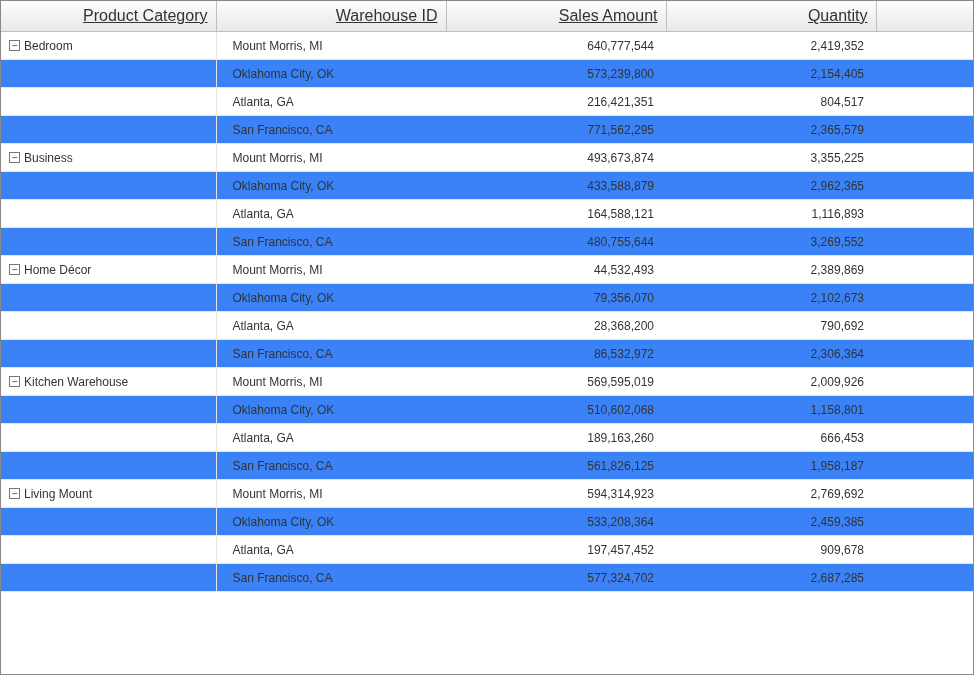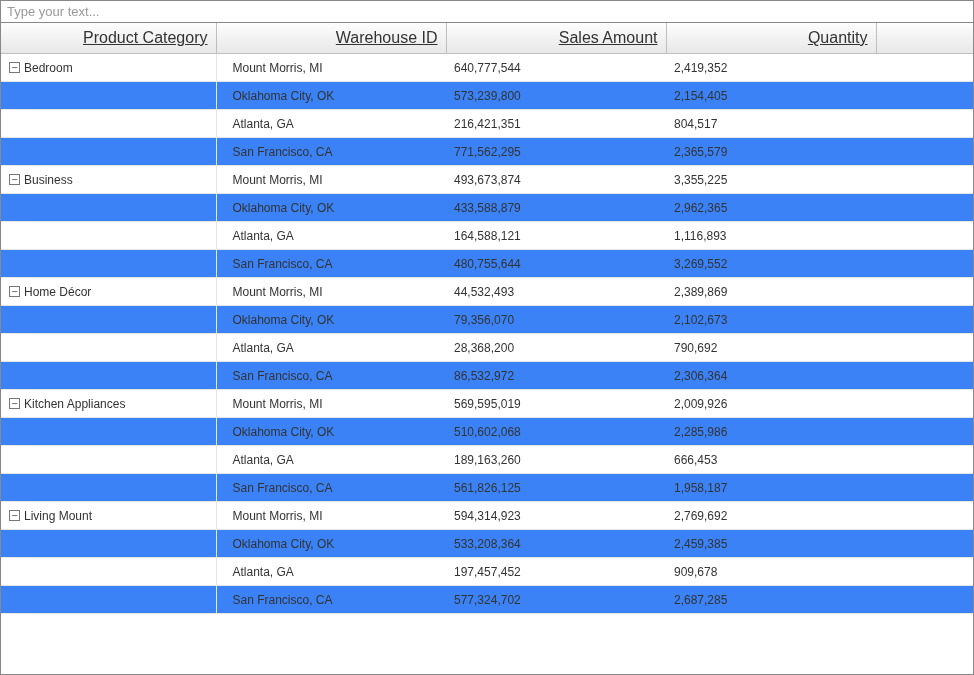--- a/index.html
+++ b/index.html
@@ -79,30 +79,29 @@
       width: 11px;
       height: 11px;
       border: 1px solid #777;
       font-size: 10px;
       line-height: 9px;
       color: #555;
       cursor: pointer;
       background: #fff;
       font-family: monospace;
     }
-    .num { padding-right: 12px; }
+    .num { text-align: right; padding-right: 12px; }
     .warehouse { padding-left: 16px; }
     .cat-empty { }
     td.col-category { border-right: 1px solid #e5e5e5; }
   </style>
 </head>
 <body>
 
 <div class="container">
-  <input type="text" class="text-input" placeholder="Type your text..." style="">
   <div class="grid-wrapper">
     <table>
       <colgroup>
         <col class="col-category">
         <col class="col-warehouse">
         <col class="col-sales">
         <col class="col-qty">
         <col class="col-extra">
       </colgroup>
       <thead>
@@ -211,33 +210,33 @@
             <td class="col-category cat-empty"></td>
             <td class="warehouse">San Francisco, CA</td>
             <td class="num">86,532,972</td>
             <td class="num">2,306,364</td>
             <td></td>
           </tr>
           <tr>
             <td class="col-category">
               <div class="cat-cell">
                 <span class="expand-icon">−</span>
-                <span>Kitchen Appliances</span>
+                <span>Kitchen Warehouse</span>
               </div>
             </td>
             <td class="warehouse">Mount Morris, MI</td>
             <td class="num">569,595,019</td>
             <td class="num">2,009,926</td>
             <td></td>
           </tr>
           <tr class="alt">
             <td class="col-category cat-empty"></td>
             <td class="warehouse">Oklahoma City, OK</td>
             <td class="num">510,602,068</td>
-            <td class="num">2,285,986</td>
+            <td class="num">1,158,801</td>
             <td></td>
           </tr>
           <tr>
             <td class="col-category cat-empty"></td>
             <td class="warehouse">Atlanta, GA</td>
             <td class="num">189,163,260</td>
             <td class="num">666,453</td>
             <td></td>
           </tr>
           <tr class="alt">

